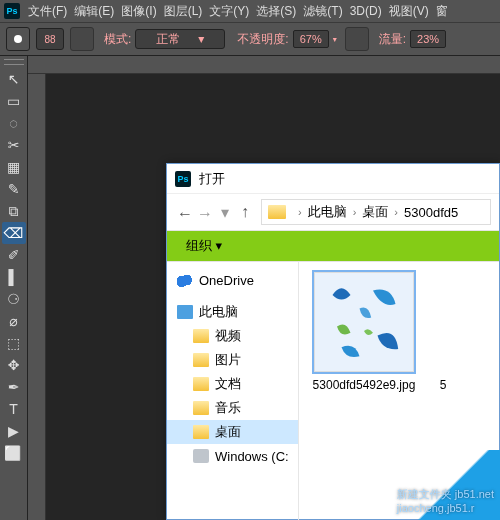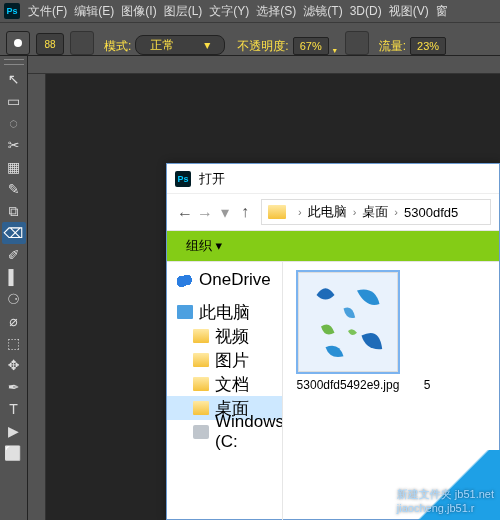--- a/index.html
+++ b/index.html
@@ -1,26 +1,26 @@
 <!DOCTYPE html>
 <html><head>
 <meta charset="utf-8">
 <style>
 *{box-sizing:border-box;margin:0;padding:0;font-family:"Microsoft YaHei",sans-serif}
 body{width:500px;height:520px;background:#2a2a2a;overflow:hidden;position:relative}
 .menubar{height:22px;background:#535353;display:flex;align-items:center;padding:0 4px;color:#ddd;font-size:12px}
 .ps-badge{width:16px;height:16px;background:#001d26;color:#00c8ff;font-size:9px;font-weight:bold;display:flex;align-items:center;justify-content:center;border-radius:2px;margin-right:8px}
 .menu-item{margin-right:7px;cursor:default}
-.optbar{height:34px;background:#535353;border-top:1px solid #3a3a3a;border-bottom:1px solid #222;display:flex;align-items:flex-end;padding:0 6px;color:#fde047;font-size:12px}
+.optbar{height:34px;background:#535353;border-top:1px solid #3a3a3a;border-bottom:1px solid #222;display:flex;align-items:center;padding:0 6px;color:#fca5a5;font-size:12px}
 .opt-swatch{width:24px;height:24px;border:1px solid #222;border-radius:3px;display:flex;align-items:center;justify-content:center;margin-right:6px}
 .brush-dot{width:8px;height:8px;background:#fff;border-radius:50%}
 .opt-num{width:28px;height:22px;background:#3f3f3f;border:1px solid #222;border-radius:3px;display:flex;align-items:center;justify-content:center;font-size:10px;margin-right:6px}
 .opt-icon{width:24px;height:24px;border:1px solid #333;border-radius:3px;margin-right:10px;background:#474747}
 .opt-label{margin-right:4px}
-.opt-select{width:90px;height:20px;background:#3f3f3f;border:1px solid #222;border-radius:8px;padding:0 14px;display:flex;align-items:center;justify-content:space-between;font-size:12px;margin-right:12px}
+.opt-select{width:90px;height:20px;background:#3f3f3f;border:1px solid #222;border-radius:3px;padding:0 20px;display:flex;align-items:center;justify-content:space-between;font-size:12px;margin-right:12px}
 .opt-field{width:36px;height:18px;background:#3f3f3f;border:1px solid #222;border-radius:2px;font-size:11px;display:flex;align-items:center;justify-content:center;margin-right:4px}
 .tri{font-size:8px;margin-right:8px}
 .ruler-h{position:absolute;left:28px;top:56px;right:0;height:18px;background:#535353;border-bottom:1px solid #333}
 .ruler-v{position:absolute;left:28px;top:56px;width:18px;bottom:0;background:#535353;border-right:1px solid #333}
 .toolbox{position:absolute;left:0;top:56px;width:28px;bottom:0;background:#535353;border-right:1px solid #222;display:flex;flex-direction:column;align-items:center;padding-top:3px}
 .handle{width:20px;height:6px;margin-bottom:3px;display:flex;flex-direction:column;justify-content:space-between}
 .handle div{height:1px;background:#888}
 .tool{width:24px;height:22px;display:flex;align-items:center;justify-content:center;color:#ddd;font-size:14px;cursor:pointer;border-radius:2px}
 .tool.active{background:#2f608f;color:#fff}
 .canvas{position:absolute;left:46px;top:74px;right:0;bottom:0;background:#252525}
@@ -29,21 +29,21 @@
 .dlg-ps{width:16px;height:16px;background:#001d26;color:#00c8ff;font-size:9px;font-weight:bold;display:flex;align-items:center;justify-content:center;border-radius:2px;margin-right:8px}
 .dlg-nav{height:36px;display:flex;align-items:center;padding:0 8px;font-size:13px}
 .nav-arrow{width:20px;color:#9a9a9a;font-size:16px;text-align:center}
 .nav-arrow.active{color:#555}
 .crumb{display:flex;align-items:center;border:1px solid #ddd;flex:1;margin-left:6px;height:26px;padding:0 6px}
 .folder-ic{width:18px;height:14px;background:linear-gradient(#ffe9a2,#f5c23c);border-radius:1px;margin-right:6px}
 .chev{margin:0 6px;color:#777;font-size:11px}
 .dlg-tool{height:32px;background:#84cc16;border-top:1px solid #e4e4e4;border-bottom:1px solid #e4e4e4;display:flex;align-items:center;padding:0 8px;font-size:13px}
 .tool-btn{padding:3px 10px;border:1px solid transparent;border-radius:2px;margin-right:10px}
 .dlg-body{display:flex;height:258px}
-.tree{width:116px;border-right:1px solid #e6e6e6;padding:6px 0;font-size:17px;overflow:hidden}
+.tree{width:132px;border-right:1px solid #e6e6e6;padding:6px 0;font-size:13px;overflow:hidden}
 .tree-item{display:flex;align-items:center;height:24px;padding-left:10px;cursor:default}
 .tree-item.sel{background:#cde8ff}
 .tree-item.indent{padding-left:26px}
 .ico{width:16px;height:14px;margin-right:6px;flex-shrink:0}
 .ico-cloud{background:radial-gradient(circle at 30% 60%,#2a7de1 40%,transparent 41%),radial-gradient(circle at 60% 50%,#2a7de1 45%,transparent 46%);border-radius:3px}
 .ico-pc{background:#4da0e0;border-radius:1px}
 .ico-folder{background:linear-gradient(#ffe9a2,#f5c23c);border-radius:1px}
 .ico-disk{background:#bfc5cc;border-radius:2px}
 .spacer{height:8px}
 .files{flex:1;padding:10px;display:flex;gap:14px;align-items:flex-start}
@@ -160,20 +160,24 @@
           <span>视频</span>
         </div>
       <div class="tree-item indent">
           <div class="ico ico-folder"></div>
           <span>图片</span>
         </div>
       <div class="tree-item indent">
           <div class="ico ico-folder"></div>
           <span>文档</span>
         </div>
+      <div class="tree-item indent">
+          <div class="ico ico-folder"></div>
+          <span>音乐</span>
+        </div>
       <div class="tree-item indent sel">
           <div class="ico ico-folder"></div>
           <span>桌面</span>
         </div>
       <div class="tree-item indent">
           <div class="ico ico-disk"></div>
           <span>Windows (C:</span>
         </div>
     </div>
     <div class="files">

